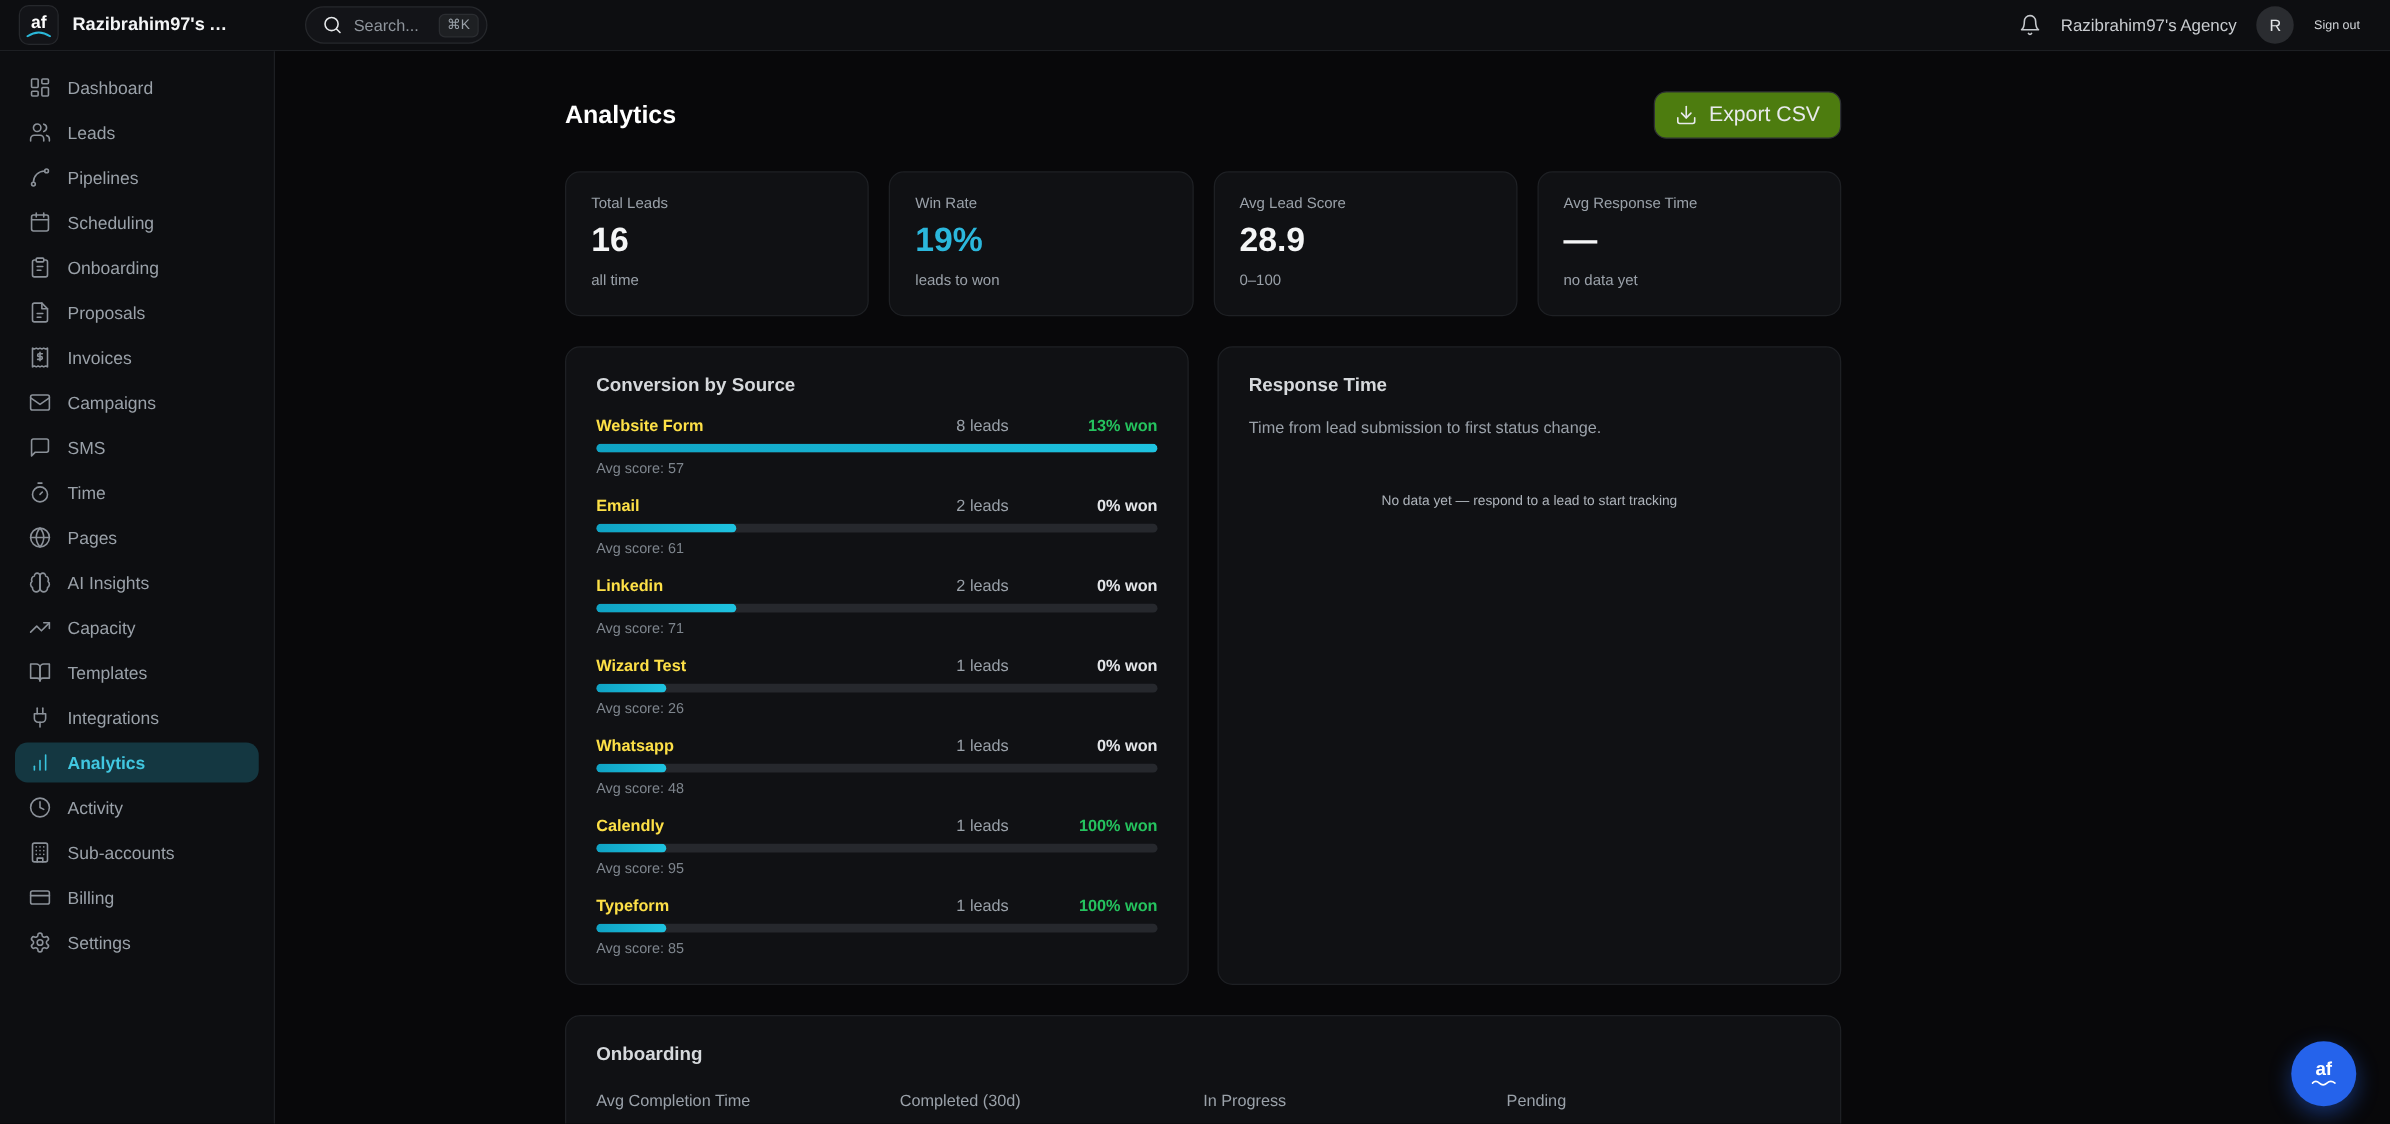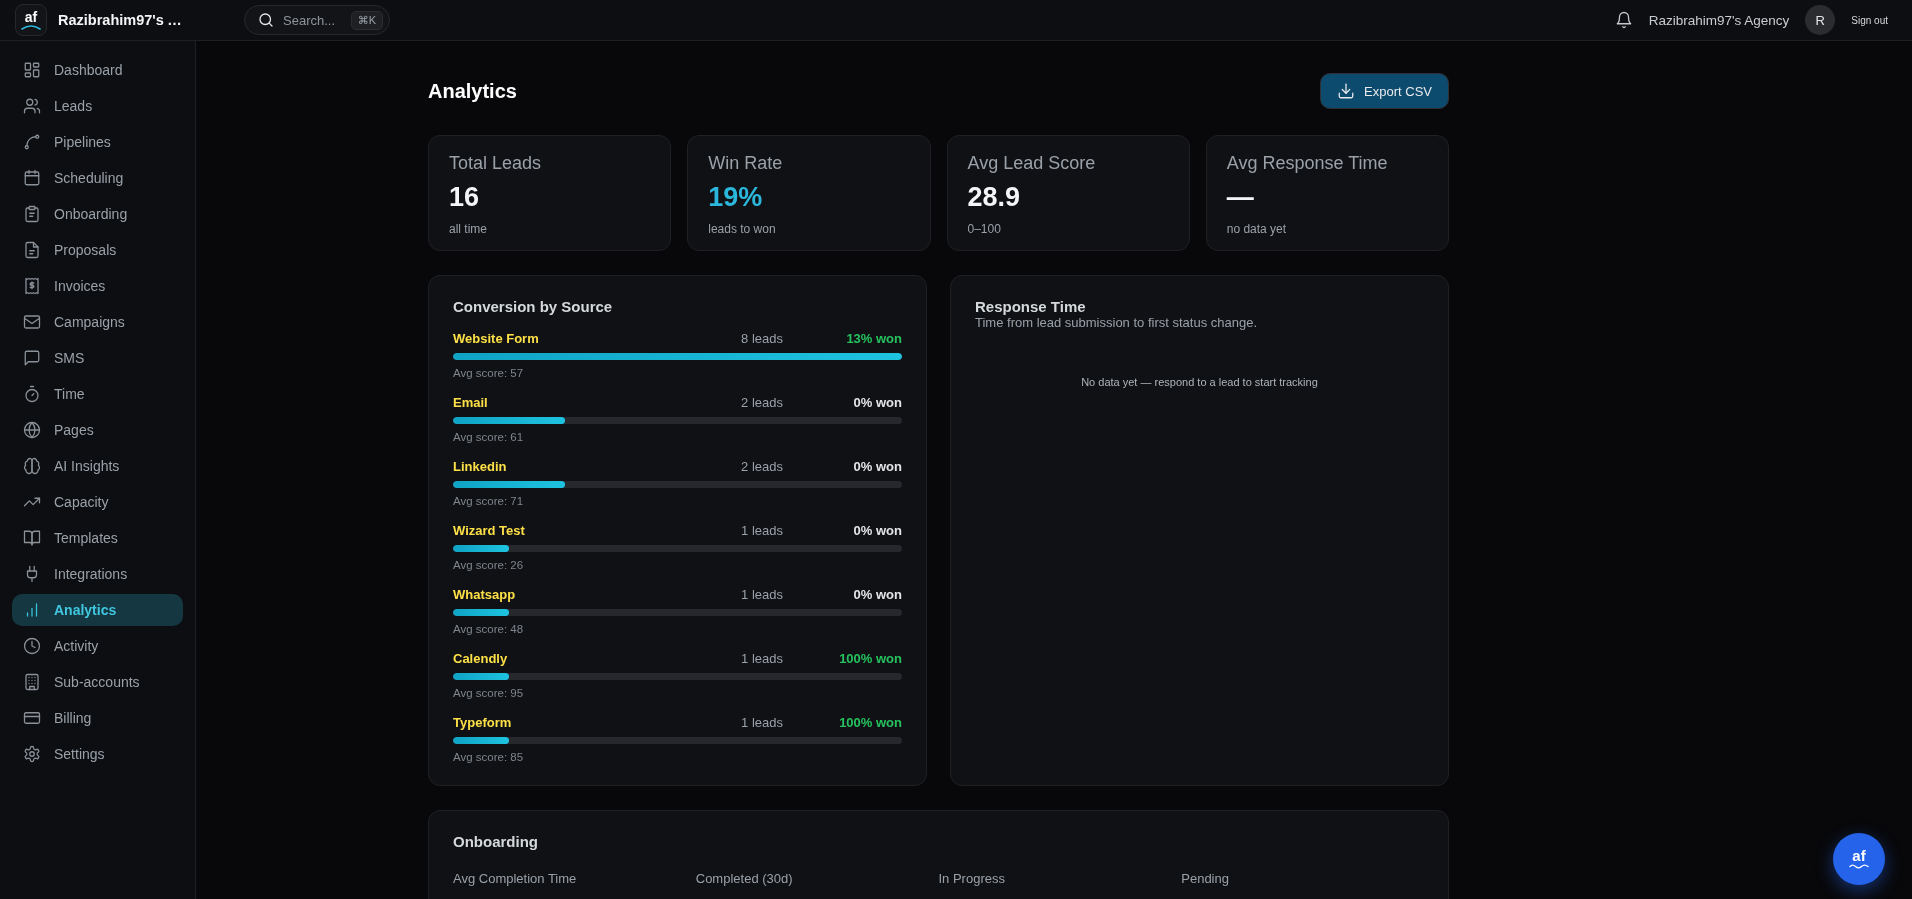--- a/index.html
+++ b/index.html
@@ -25,64 +25,64 @@
     border-radius:5px; padding:2px 6px; line-height:13px; }
   .topbar-right { margin-left:auto; display:flex; align-items:center; gap:16px; padding-right:24px; }
   .bell-btn { color:#c6c9cd; display:flex; cursor:pointer; }
   .top-agency { font-size:13.5px; color:#c9ccd0; }
   .top-avatar { width:30px; height:30px; border-radius:50%; background:#2a2c30; color:#e3e5e8;
     font-size:13px; display:flex; align-items:center; justify-content:center; cursor:pointer; }
   .signout { font-size:10px; color:#d3d6da; cursor:pointer; }
 
   
   .layout { display:flex; height:858px; }
-  .sidebar { width:196px; flex-shrink:0; background:#0d0e11; border-right:1px solid #1d1f23;
+  .sidebar { width:220px; flex-shrink:0; background:#0d0e11; border-right:1px solid #1d1f23;
     display:flex; }
   .nav { padding:13px 12px 0; flex:1; overflow:hidden; }
   .nav-item { display:flex; align-items:center; gap:13px; padding:7px 11px; margin-bottom:4px;
     border-radius:10px; color:#9aa1a9; font-size:14px; cursor:pointer; }
   .nav-item .nav-icon { display:flex; color:#8b9199; }
   .nav-item.active { background:#143741; color:#41c7e0; font-weight:700; }
   .nav-item.active .nav-icon { color:#38c3dd; }
   .sidebar-user { border-top:1px solid #1d1f23; padding:13px 16px; display:flex; gap:11px;
     align-items:center; cursor:pointer; }
   .user-avatar { width:34px; height:34px; border-radius:50%; background:#26282d; color:#d7dadd;
     font-size:12px; font-weight:700; display:flex; align-items:center; justify-content:center; flex-shrink:0; }
   .user-email { font-size:12.5px; color:#e6e8ea; }
   .user-role { font-size:11.5px; color:#8b9199; margin-top:3px; }
 
   
   .main { flex:1; overflow:hidden; background:#08080a; }
   .content { width:1021px; margin-left:232px; padding-top:32px; }
   .page-head { display:flex; justify-content:space-between; align-items:center; }
   .page-title { font-size:20px; font-weight:700; color:#ffffff; }
-  .export-btn { display:flex; gap:9px; align-items:center; background:#0c4a6e; border:1px solid #2e3035;
-    border-radius:10px; padding:8px 16px; color:#e8eaec; font-size:13px; cursor:pointer; }
+  .export-btn { display:flex; gap:9px; align-items:center; background:#4d7c0f; border:1px solid #2e3035;
+    border-radius:10px; padding:8px 16px; color:#e8eaec; font-size:17px; cursor:pointer; }
 
   .stats-grid { display:grid; grid-template-columns:repeat(4,1fr); gap:16px; margin-top:26px; }
   .stat-card { background:#101114; border:1px solid #1e2024; border-radius:12px; padding:17px 20px; height:116px; }
-  .stat-label { font-size:18px; color:#9aa1a9; }
+  .stat-label { font-size:12px; color:#9aa1a9; }
   .stat-value { font-size:27px; font-weight:700; margin-top:8px; color:#f4f5f6; }
   .stat-sub { font-size:12px; color:#9aa1a9; margin-top:9px; }
 
   .panels-row { display:grid; grid-template-columns:1fr 1fr; gap:23px; margin-top:24px; align-items:stretch; }
   .panel { background:#101114; border:1px solid #1e2024; border-radius:12px; padding:22px 24px; }
   .panel-title { font-size:15px; font-weight:600; color:#d6d9dc; }
 
   .source-row { margin-top:16px; }
   .source-head { display:flex; align-items:baseline; }
   .source-name { font-size:13px; font-weight:700; color:#fde047; flex:1; }
   .source-leads { font-size:13px; color:#9aa1a9; margin-right:14px; }
   .source-won { font-size:13px; font-weight:700; color:#e3e5e8; min-width:66px; text-align:right;margin-left:39px; }
   .source-won.positive { color:#25c25e; }
   .bar-track { height:7px; border-radius:4px; background:#26282d; margin-top:7px; overflow:hidden; }
   .bar-fill { height:100%; border-radius:4px; background:linear-gradient(90deg,#0fa3c4,#1ec3e0); }
   .source-score { font-size:11.5px; color:#7e858d; margin-top:7px; }
 
-  .panel-sub { font-size:13px; color:#9aa1a9; }
+  .panel-sub { font-size:13px; color:#9aa1a9; margin-top:17px; }
   .empty-note { text-align:center; font-size:11px; color:#aeb4bb; margin-top:46px; }
 
   .onboarding-panel { margin-top:24px; height:210px; }
   .onb-grid { display:grid; grid-template-columns:repeat(4,1fr); margin-top:21px; }
   .onb-label { font-size:13px; color:#9aa1a9; }
   .onb-value { font-size:25px; font-weight:700; margin-top:11px; color:#f4f5f6; }
 
   .fab { position:fixed; right:27px; bottom:14px; width:52px; height:52px; border-radius:50%;
     background:#2563eb; display:flex; flex-direction:column; align-items:center; justify-content:center;
     color:#ffffff; box-shadow:0 6px 18px rgba(37,99,235,.45); cursor:pointer; }

